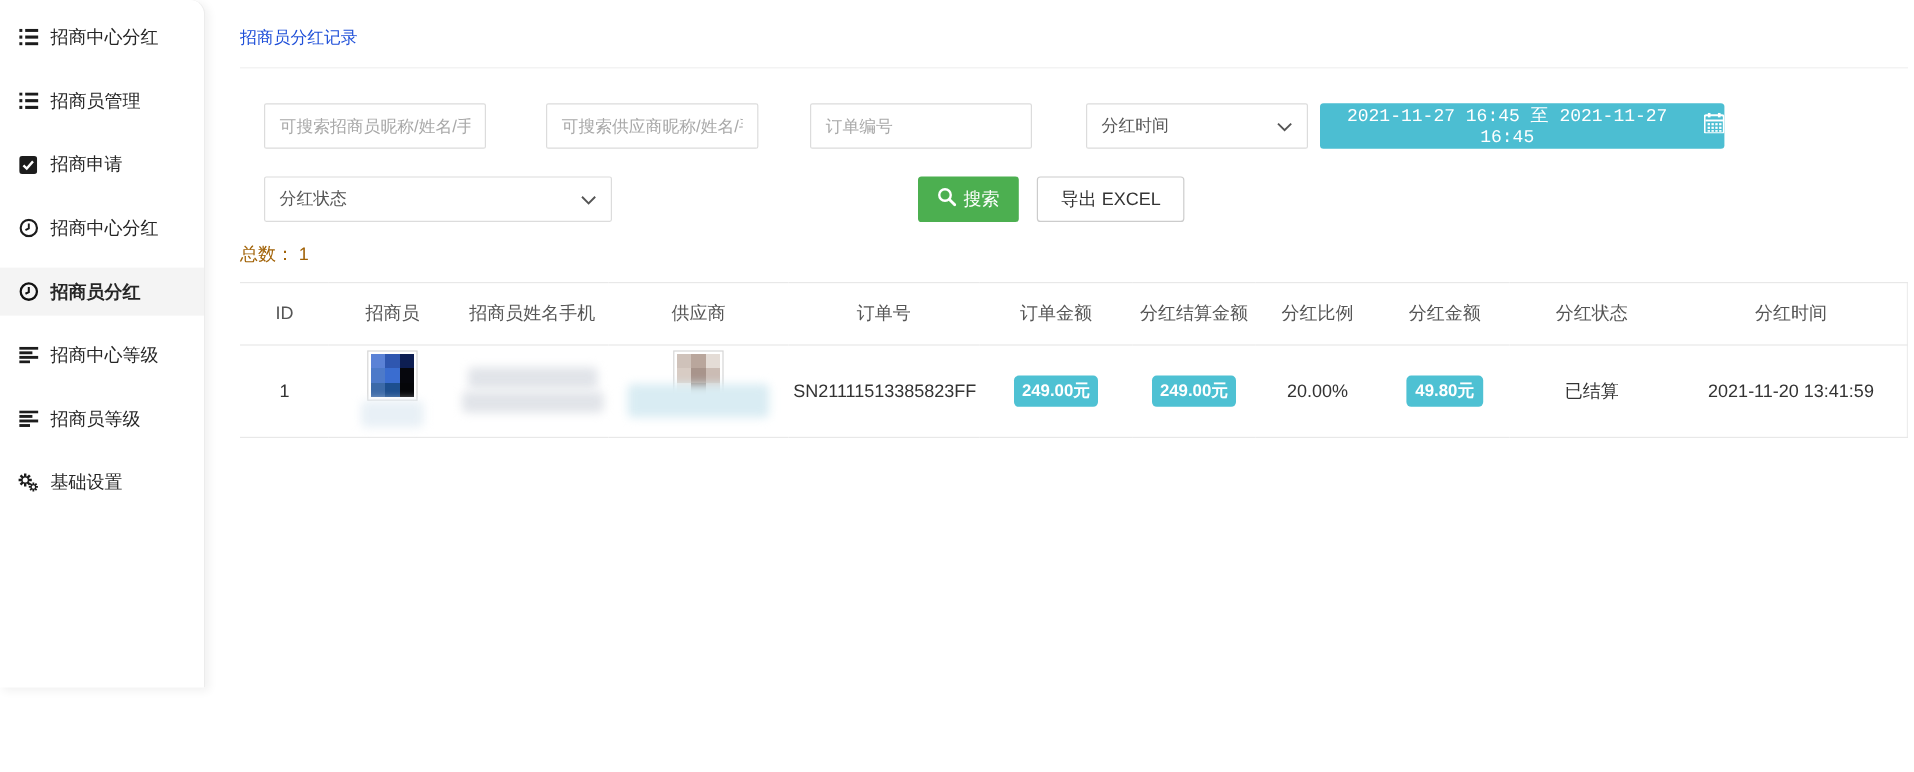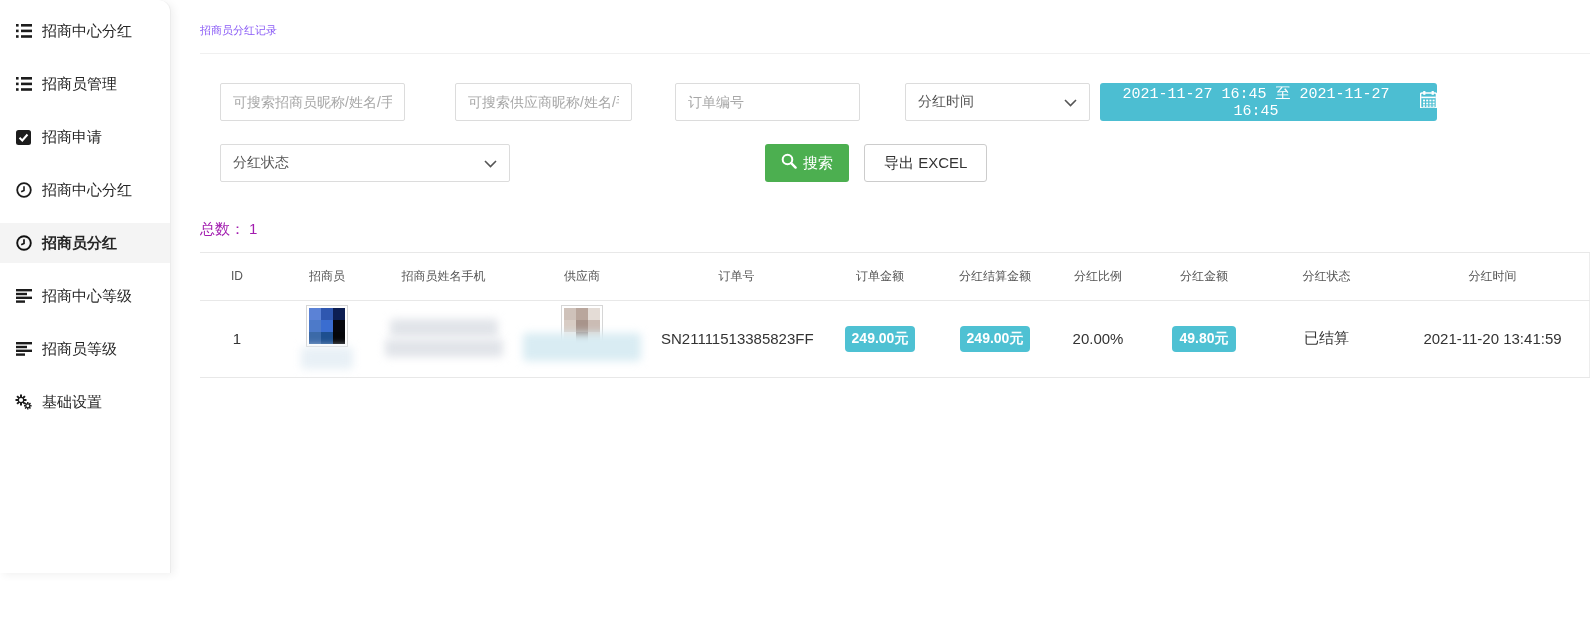--- a/index.html
+++ b/index.html
@@ -14,22 +14,22 @@
     padding-left:15px; gap:10px; font-size:15px; color:#262626; cursor:pointer;
     white-space:nowrap; }
   .side-item:first-child { margin-top:11px; }
   .side-item.active { background:#f4f4f4; font-weight:bold;text-align:center; }
   .side-icon { width:17px; height:17px; flex:0 0 17px; display:flex;
     align-items:center; justify-content:center; }
   .side-icon svg { display:block; }
 
   
   .main { position:absolute; left:200px; top:0; width:1390px; }
-  .page-title { padding-top:23px; padding-bottom:15px; font-size:11px;
-    color:#8b5cf6; border-bottom:1px solid #f0f0f0; }
+  .page-title { padding-top:23px; padding-bottom:15px; font-size:14px;
+    color:#1d4ed8; border-bottom:1px solid #f0f0f0; }
 
   .filters { padding-top:29px; }
   .filter-row { display:flex; align-items:center; }
   .filter-row-2 { margin-top:23px; }
   .f-input { height:38px; border:1px solid #dcdcdc; border-radius:2px;
     padding:0 12px; font-size:14px; color:#333; outline:none;
     font-family:inherit; background:#fff; }
   .f-input::placeholder { color:#a8a8a8; }
   .f-select { height:38px; border:1px solid #dcdcdc; border-radius:2px;
     background:#fff; display:flex; align-items:center; justify-content:space-between;
@@ -44,28 +44,28 @@
     display:flex; align-items:center; justify-content:center; gap:8px;
     cursor:pointer; font-family:Liberation Mono, monospace; }
   .sel2 { width:290px; margin-left:20px; }
   .search-btn { margin-left:255px; height:38px; padding:0 16px; border:none;
     border-radius:3px; background:#4caf50; color:#fff; font-size:15px;
     display:flex; align-items:center; gap:6px; cursor:pointer; font-family:Liberation Serif, serif; }
   .export-btn { margin-left:15px; height:38px; padding:0 19px;
     border:1px solid #ccc; border-radius:3px; background:#fff; color:#333;
     font-size:15px; cursor:pointer; font-family:inherit; }
 
-  .summary { margin-top:38px; font-size:15px; color:#a21caf; }
+  .summary { margin-top:18px; font-size:15px; color:#a16207; }
   .summary b { font-weight:normal; margin-left:4px; }
 
   
   .grid { margin-top:13px; width:1390px; border-right:1px solid #ededed; }
   table { width:1390px; border-collapse:collapse; table-layout:fixed; }
   thead th { border-top:1px solid #e8e8e8; border-bottom:1px solid #e8e8e8;
-    font-weight:normal; font-size:12px; color:#555; padding:14px 4px;
+    font-weight:normal; font-size:15px; color:#555; padding:14px 4px;
     line-height:1.55; text-align:center; }
   tbody td { border-bottom:1px solid #e8e8e8; font-size:15px; color:#333;
     text-align:center; height:76px; padding:4px; vertical-align:middle; }
   .badge { display:inline-block; background:#4ec1d3; color:#fff;
     font-weight:bold; font-size:14px; padding:4px 7px; border-radius:4px; }
 
   
   .avatar-cell { position:relative; height:68px; }
   .avatar-frame { position:absolute; left:50%; transform:translateX(-50%);
     top:0; width:42px; height:42px; border:1px solid #d6d6d6; background:#fff;

